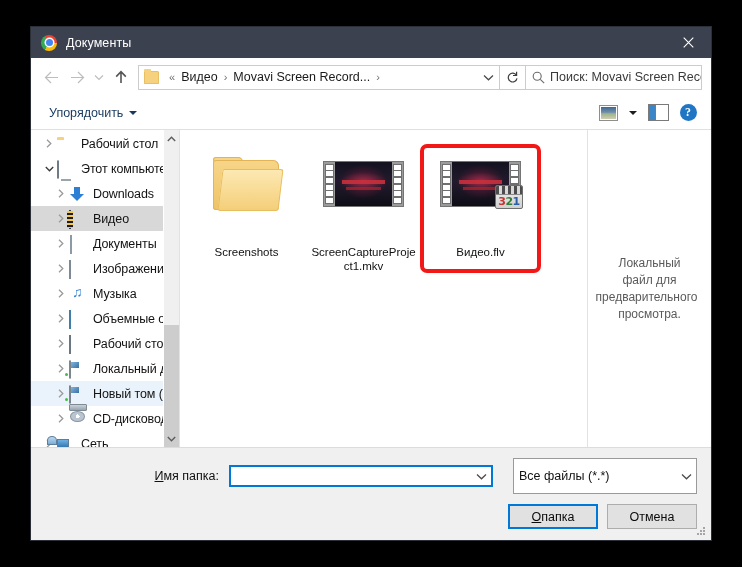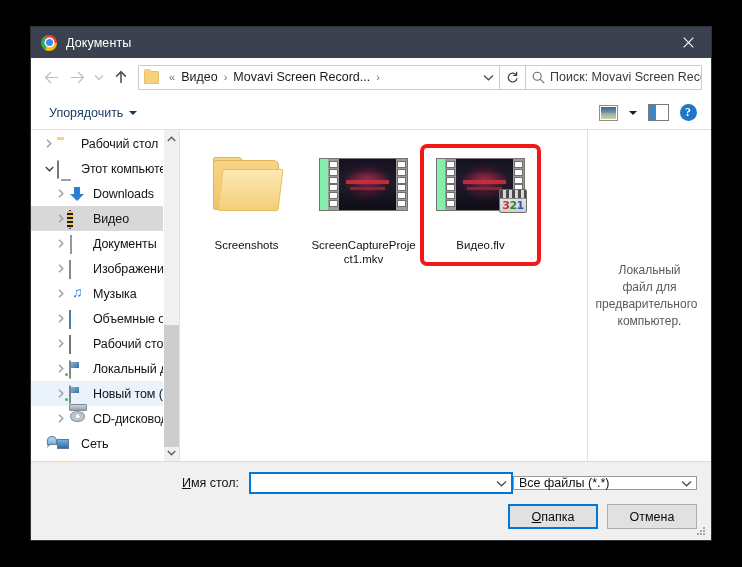--- a/index.html
+++ b/index.html
@@ -464,27 +464,26 @@
   }
   .big-folder .front {
     position: absolute; left: 7px; top: 12px;
     width: 61px; height: 42px;
     background: linear-gradient(180deg,#fde9b4,#f4ce78);
     border-radius: 2px 3px 3px 3px;
     box-shadow: inset 0 0 0 1px #e8bd60;
     transform: skewX(-7deg);
   }
   .filmstrip {
-    width: 79px; height: 51px;
-    background: #86efac;
+    width: 79px; height: 44px;
+    background: #ec4899;
     display: flex;
     align-items: stretch;
     position: relative;
     box-shadow: 0 0 0 1px #757575;
-    padding-left: 8px;
   }
   .perf {
     width: 11px;
     background: #9b9b9b;
     display: flex;
     flex-direction: column;
     justify-content: space-around;
     align-items: center;
     padding: 2px 0;
   }
@@ -541,21 +540,21 @@
     position: absolute; left: 0; top: 0; right: 0; height: 8px;
     background: repeating-linear-gradient(90deg,#4c4c4c 0 3px,#d8d8d8 3px 6px);
     border-bottom: 1px solid #8a8a8a;
   }
   .media-badge .num { position: relative; z-index: 2; padding-bottom: 1px; }
   .media-badge .num b:nth-child(1){color:#c7342f;}
   .media-badge .num b:nth-child(2){color:#2f7d36;}
   .media-badge .num b:nth-child(3){color:#2a5fa8;}
 
   .fname {
-    margin-top: 16px;
+    margin-top: 23px;
     font-size: 11.5px;
     color: #111111;
     text-align: center;
     line-height: 14px;
     max-width: 105px;
     word-break: break-all;
   }
   .redbox {
     position: absolute;
     border: 4px solid #f21818;
@@ -617,25 +616,26 @@
     white-space: nowrap;
   }
   .combo-arrow {
     width: 20px;
     display: flex; align-items: center; justify-content: center;
     color: #4a4a4a;
     flex: 0 0 auto;
   }
   .ftype {
     width: 184px;
-    height: 14px;
+    height: 36px;
     background: #ffffff;
     border: 1px solid #9a9a9a;
     display: flex;
     align-items: center;
+    margin-left: 20px;
     box-sizing: border-box;
   }
   .ftype .val {
     flex: 1 1 auto;
     font-size: 12.5px;
     color: #111;
     padding-left: 5px;
     white-space: nowrap;
   }
   .btn {
@@ -975,28 +975,28 @@
               <div class="redbox" style="inset: 2px -2px 6px;"></div>
             </div>
           </div>
       </div>
 
       <div class="preview">
         <div class="preview-text">
           <div>Локальный</div>
           <div>файл для</div>
           <div style="margin-left:-6px">предварительного</div>
-          <div>компьютер.</div>
+          <div>просмотра.</div>
         </div>
       </div>
     </div>
 
     <div class="footer">
       <div class="frow">
-        <div class="flabel"><u>И</u><span>мя стол:</span></div>
+        <div class="flabel"><u>И</u><span>мя папка:</span></div>
         <div class="fname-input">
           <div class="val"></div>
           <div class="combo-arrow">
             <svg width="11" height="7" viewBox="0 0 11 7">
                 <path d="M1 1.5 L5.5 5.8 L10 1.5" stroke="#4a4a4a" stroke-width="1.2" fill="none"></path>
               </svg>
           </div>
         </div>
         <div class="ftype">
           <div class="val">Все файлы (*.*)</div>

